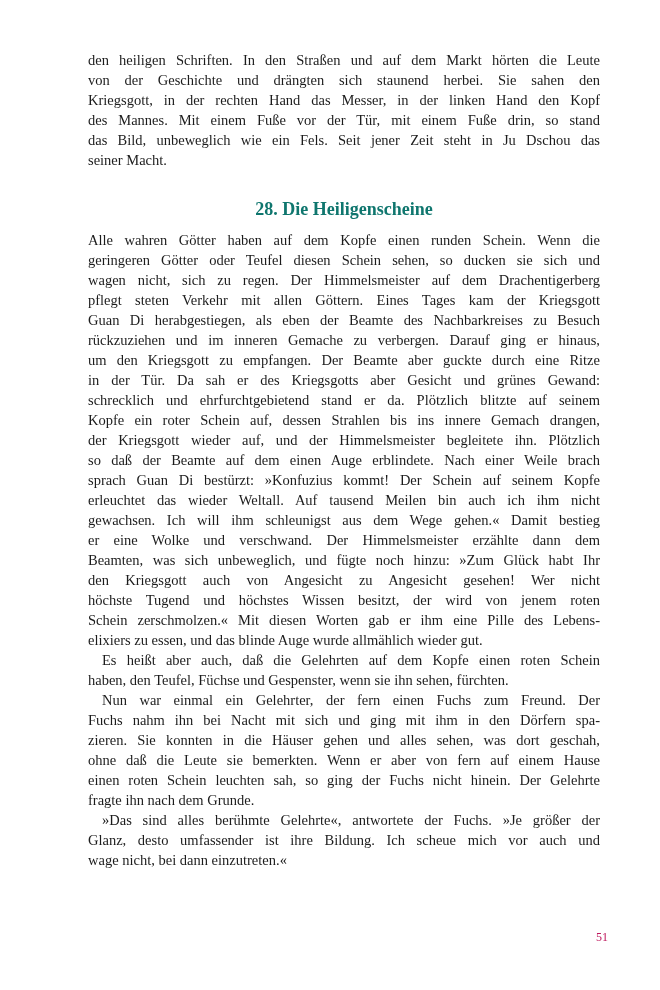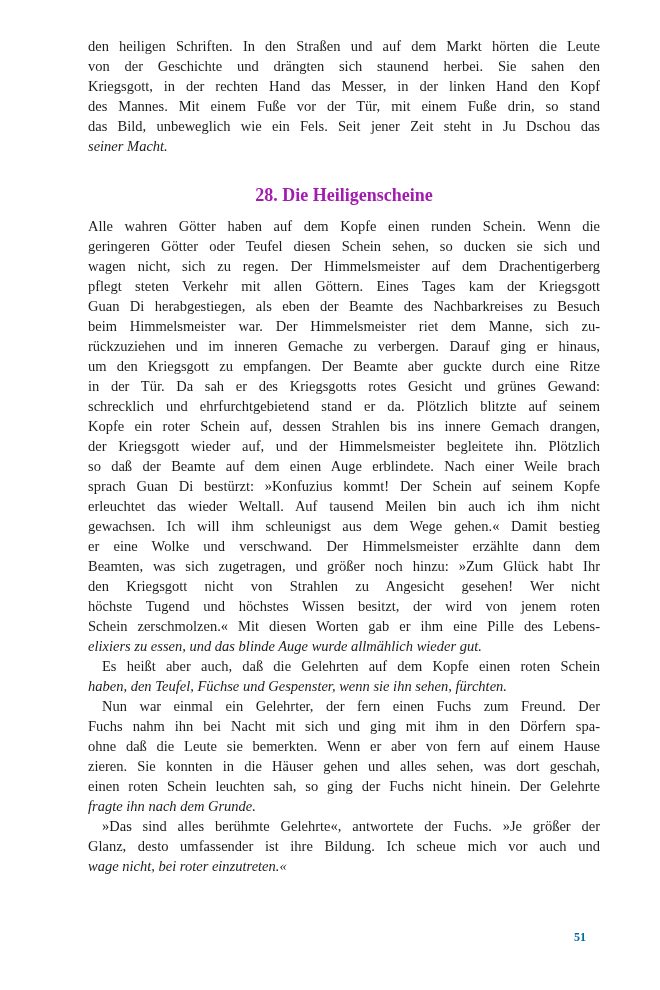--- a/index.html
+++ b/index.html
@@ -12,60 +12,58 @@
     width: 660px;
     height: 990px;
     background: #ffffff;
     font-family: "Liberation Serif", "DejaVu Serif", serif;
     color: #1c1c1c;
     overflow: hidden;
   }
   .text-block {
     position: absolute;
     left: 88px;
-    top: 36px;
+    top: 50px;
     width: 512px;
     font-size: 14.5px;
   }
   .paragraph {
     margin: 0;
     padding: 0;
   }
   .line {
     height: 20px;
     line-height: 20px;
     text-align: justify;
     text-align-last: justify;
     overflow: hidden;
     white-space: normal;
   }
   .line.last {
     text-align-last: left;
-    font-style: italic;
   }
   .line.indent {
     text-indent: 14px;
   }
   .chapter-heading {
     margin: 28px 0 10px 0;
     text-align: center;
     font-weight: bold;
     font-size: 18px;
     line-height: 22px;
-    color: #a21caf;
+    color: #0f766e;
   }
   .page-number {
     position: absolute;
     top: 929px;
-    right: 74px;
+    right: 52px;
     font-size: 12px;
     line-height: 16px;
     text-align: right;
-    color: #0369a1;
-    font-weight: bold;
+    color: #be185d;
   }
 </style>
 </head>
 <body>
 
 <div class="page">
   <div class="text-block">
       <div class="paragraph">
         <div class="line">den heiligen Schriften. In den Straßen und auf dem Markt hörten die Leute</div>
         <div class="line">von der Geschichte und drängten sich staunend herbei. Sie sahen den</div>
@@ -74,50 +72,49 @@
         <div class="line">das Bild, unbeweglich wie ein Fels. Seit jener Zeit steht in Ju Dschou das</div>
         <div class="line last">seiner Macht.</div>
       </div>
       <div class="chapter-heading">28. Die Heiligenscheine</div>
       <div class="paragraph">
         <div class="line">Alle wahren Götter haben auf dem Kopfe einen runden Schein. Wenn die</div>
         <div class="line">geringeren Götter oder Teufel diesen Schein sehen, so ducken sie sich und</div>
         <div class="line">wagen nicht, sich zu regen. Der Himmelsmeister auf dem Drachentigerberg</div>
         <div class="line">pflegt steten Verkehr mit allen Göttern. Eines Tages kam der Kriegsgott</div>
         <div class="line">Guan Di herabgestiegen, als eben der Beamte des Nachbarkreises zu Besuch</div>
-        <div class="line">beim Himmelsmeister war. Der Himmelsmeister riet dem Manne, sich zu-</div>
         <div class="line">rückzuziehen und im inneren Gemache zu verbergen. Darauf ging er hinaus,</div>
         <div class="line">um den Kriegsgott zu empfangen. Der Beamte aber guckte durch eine Ritze</div>
-        <div class="line">in der Tür. Da sah er des Kriegsgotts rotes Gesicht und grünes Gewand:</div>
+        <div class="line">in der Tür. Da sah er des Kriegsgotts aber Gesicht und grünes Gewand:</div>
         <div class="line">schrecklich und ehrfurchtgebietend stand er da. Plötzlich blitzte auf seinem</div>
         <div class="line">Kopfe ein roter Schein auf, dessen Strahlen bis ins innere Gemach drangen,</div>
         <div class="line">der Kriegsgott wieder auf, und der Himmelsmeister begleitete ihn. Plötzlich</div>
         <div class="line">so daß der Beamte auf dem einen Auge erblindete. Nach einer Weile brach</div>
         <div class="line">sprach Guan Di bestürzt: »Konfuzius kommt! Der Schein auf seinem Kopfe</div>
         <div class="line">erleuchtet das wieder Weltall. Auf tausend Meilen bin auch ich ihm nicht</div>
         <div class="line">gewachsen. Ich will ihm schleunigst aus dem Wege gehen.« Damit bestieg</div>
         <div class="line">er eine Wolke und verschwand. Der Himmelsmeister erzählte dann dem</div>
-        <div class="line">Beamten, was sich zugetragen, und größer noch hinzu: »Zum Glück habt Ihr</div>
-        <div class="line">den Kriegsgott nicht von Strahlen zu Angesicht gesehen! Wer nicht</div>
+        <div class="line">Beamten, was sich unbeweglich, und fügte noch hinzu: »Zum Glück habt Ihr</div>
+        <div class="line">den Kriegsgott auch von Angesicht zu Angesicht gesehen! Wer nicht</div>
         <div class="line">höchste Tugend und höchstes Wissen besitzt, der wird von jenem roten</div>
         <div class="line">Schein zerschmolzen.« Mit diesen Worten gab er ihm eine Pille des Lebens-</div>
         <div class="line last">elixiers zu essen, und das blinde Auge wurde allmählich wieder gut.</div>
       </div>
       <div class="paragraph">
         <div class="line indent">Es heißt aber auch, daß die Gelehrten auf dem Kopfe einen roten Schein</div>
         <div class="line last">haben, den Teufel, Füchse und Gespenster, wenn sie ihn sehen, fürchten.</div>
       </div>
       <div class="paragraph">
         <div class="line indent">Nun war einmal ein Gelehrter, der fern einen Fuchs zum Freund. Der</div>
         <div class="line">Fuchs nahm ihn bei Nacht mit sich und ging mit ihm in den Dörfern spa-</div>
+        <div class="line">zieren. Sie konnten in die Häuser gehen und alles sehen, was dort geschah,</div>
         <div class="line">ohne daß die Leute sie bemerkten. Wenn er aber von fern auf einem Hause</div>
-        <div class="line">zieren. Sie konnten in die Häuser gehen und alles sehen, was dort geschah,</div>
         <div class="line">einen roten Schein leuchten sah, so ging der Fuchs nicht hinein. Der Gelehrte</div>
         <div class="line last">fragte ihn nach dem Grunde.</div>
       </div>
       <div class="paragraph">
         <div class="line indent">»Das sind alles berühmte Gelehrte«, antwortete der Fuchs. »Je größer der</div>
         <div class="line">Glanz, desto umfassender ist ihre Bildung. Ich scheue mich vor auch und</div>
-        <div class="line last">wage nicht, bei roter einzutreten.«</div>
+        <div class="line last">wage nicht, bei dann einzutreten.«</div>
       </div>
     </div>
   <div class="page-number">51</div>
 </div>
 
 </body></html>

